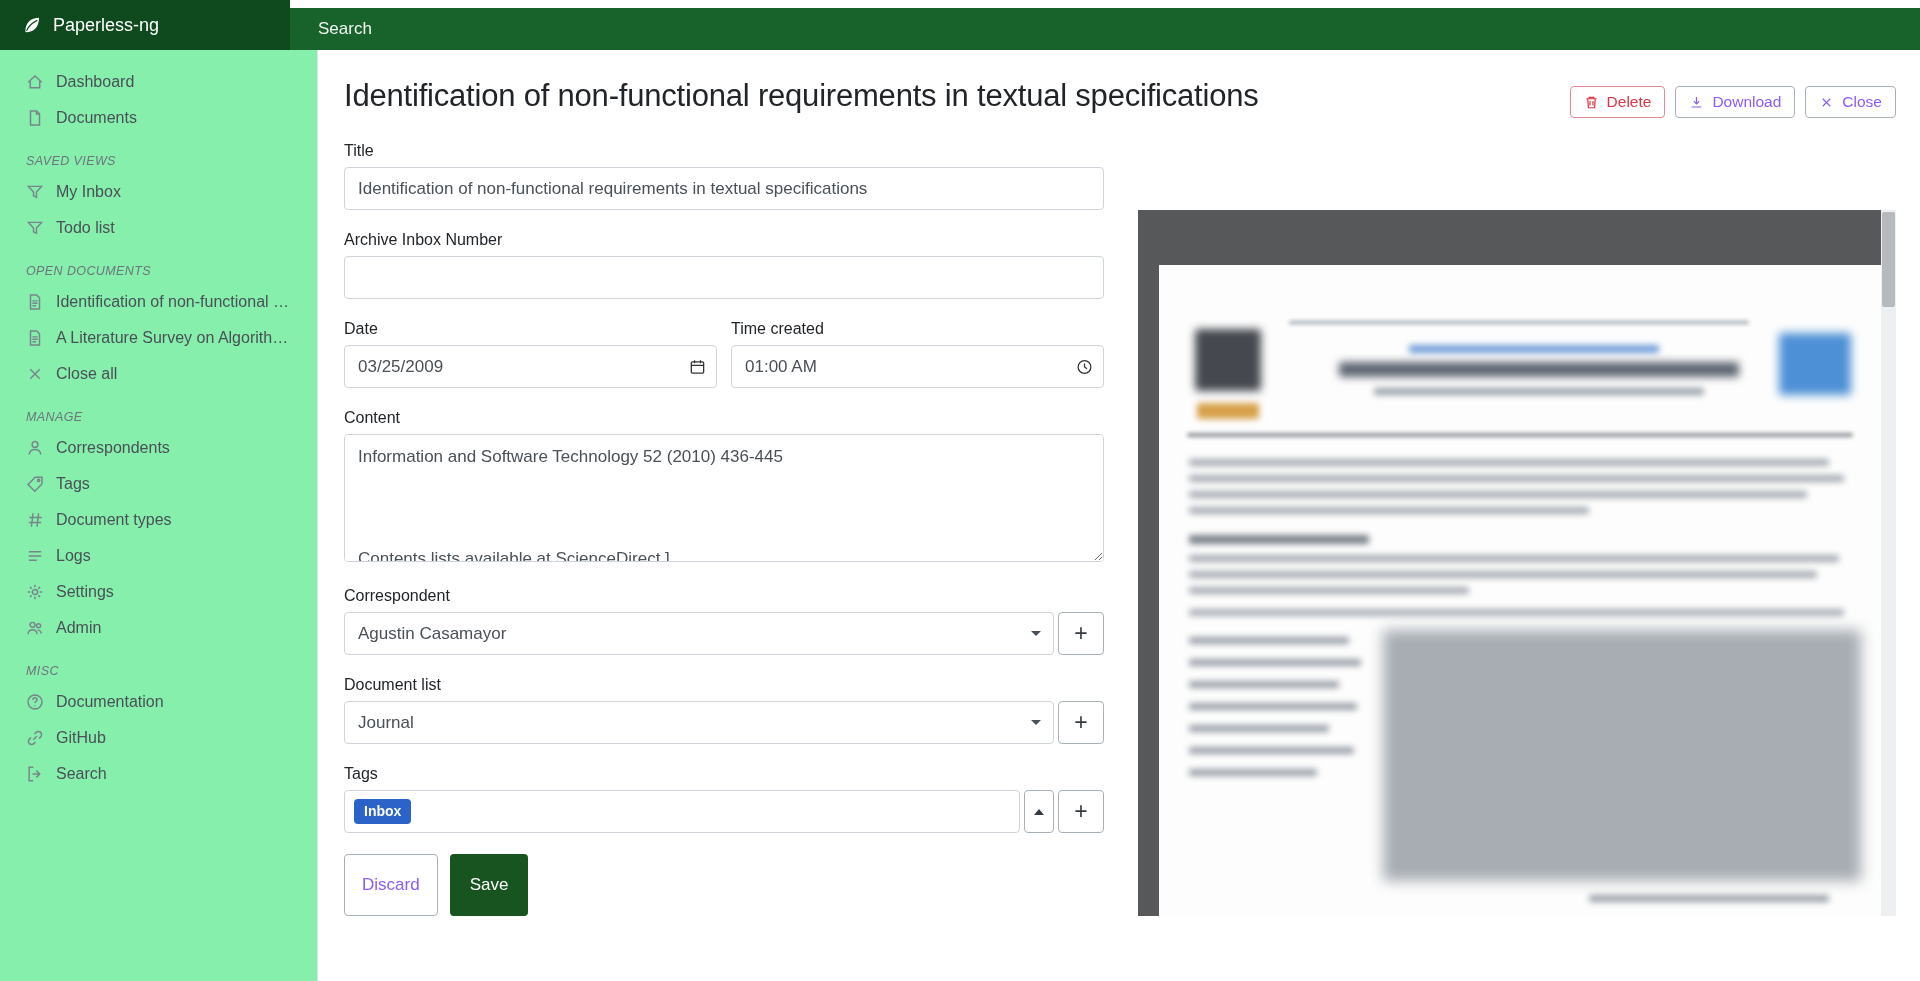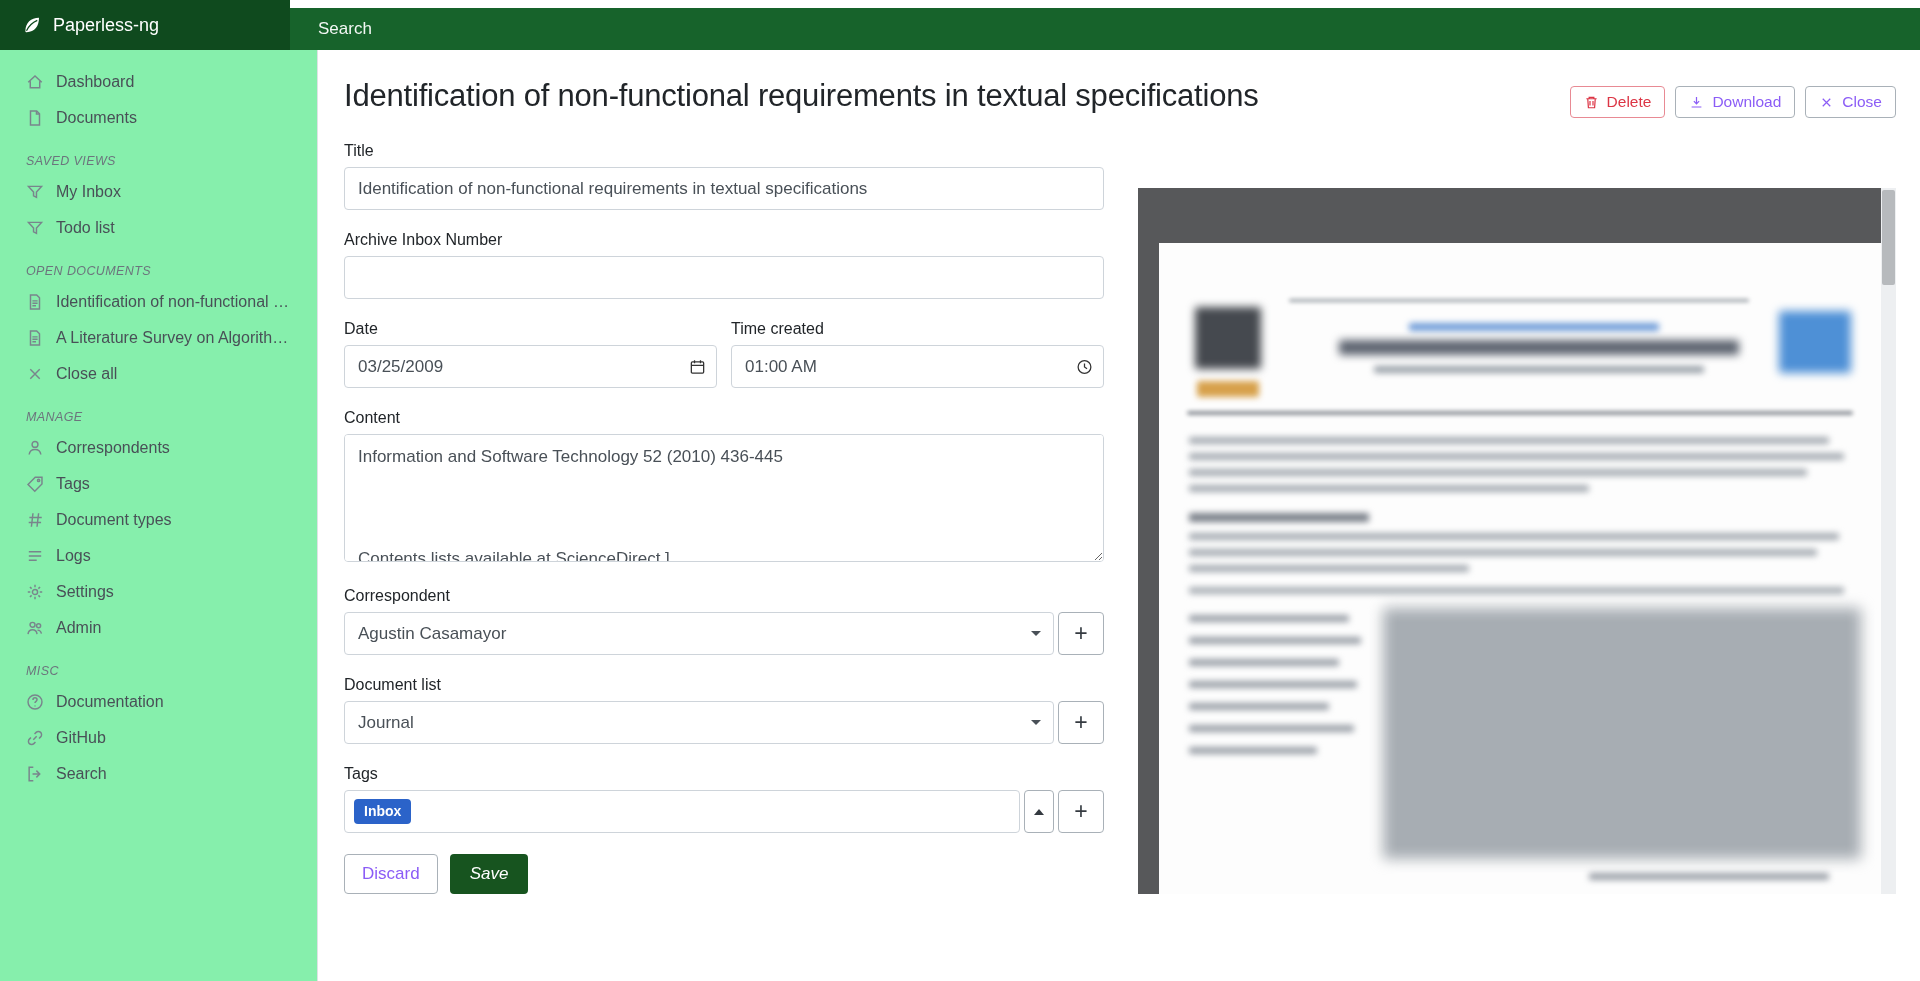--- a/index.html
+++ b/index.html
@@ -47,21 +47,21 @@
   .select-wrap { position: relative; flex: 1; }
   .select-wrap::after { content: ""; position: absolute; right: 13px; top: 19px; border: 5px solid transparent; border-top-color: #495057; pointer-events: none; }
   select.ctl { appearance: none; -webkit-appearance: none; }
   .btn-plus { width: 46px; height: 43px; border: 1px solid #a9b1b8; background: #fff; border-radius: 4px; font-size: 23px; color: #343a40; cursor: pointer; line-height: 1; flex: none; }
   .btn-caret { width: 30px; height: 43px; border: 1px solid #a9b1b8; background: #fff; border-radius: 4px; cursor: pointer; flex: none; display: flex; align-items: center; justify-content: center; }
   .caret-up { width: 0; height: 0; border: 5px solid transparent; border-bottom: 6px solid #343a40; margin-top: -5px; }
   .tags-field { flex: 1; display: flex; align-items: center; gap: 6px; padding: 0 9px; border: 1px solid #ced4da; border-radius: 4px; height: 43px; background: #fff; }
   .tag-pill { color: #fff; font-size: 14px; font-weight: bold; padding: 3px 10px; border-radius: 4px; line-height: 1.3; }
   .form-actions { display: flex; gap: 12px; margin-top: 8px; }
   .btn-discard { padding: 9px 17px; font-size: 17px; }
-  .btn-save { padding: 9px 19px; font-size: 17px; background: var(--c-save-button, #17541f); color: #fff; border: 1px solid transparent; border-radius: 4px; cursor: pointer; font-family: inherit; font-style: italic; }
+  .btn-save { padding: 20px 19px; font-size: 17px; background: var(--c-save-button, #17541f); color: #fff; border: 1px solid transparent; border-radius: 4px; cursor: pointer; font-family: inherit; }
 
   
   .preview { flex: 1; margin-left: 34px; margin-top: 2px; height: 706px; background: #57585a; position: relative; overflow: hidden; }
   .pv-scrollbar { position: absolute; right: 0; top: 0; bottom: 0; width: 15px; background: #edeff1; }
   .pv-thumb { position: absolute; left: 1px; right: 1px; top: 2px; height: 95px; background: #b7babd; border-radius: 2px; }
   .pv-page { position: absolute; left: 21px; top: 55px; right: 15px; bottom: 0; background: #fdfdfd; overflow: hidden; }
   .bb { position: absolute; border-radius: 2px; }
 </style>
 </head>
 <body>

